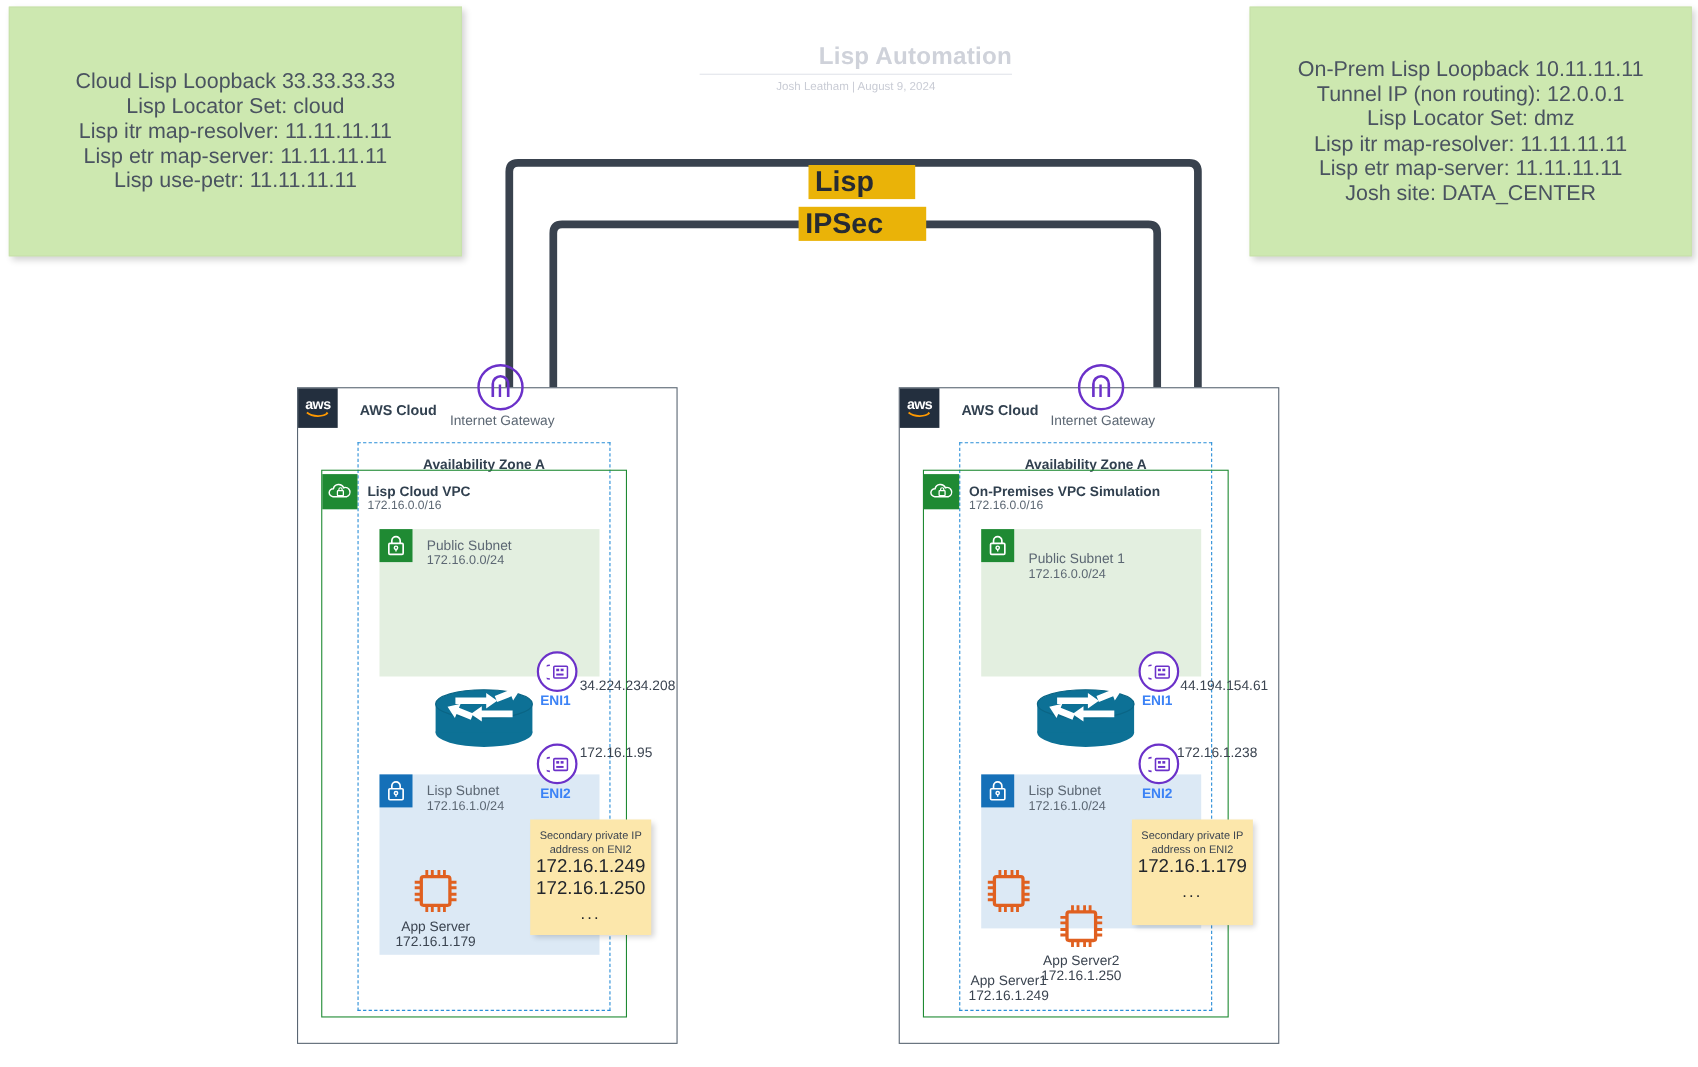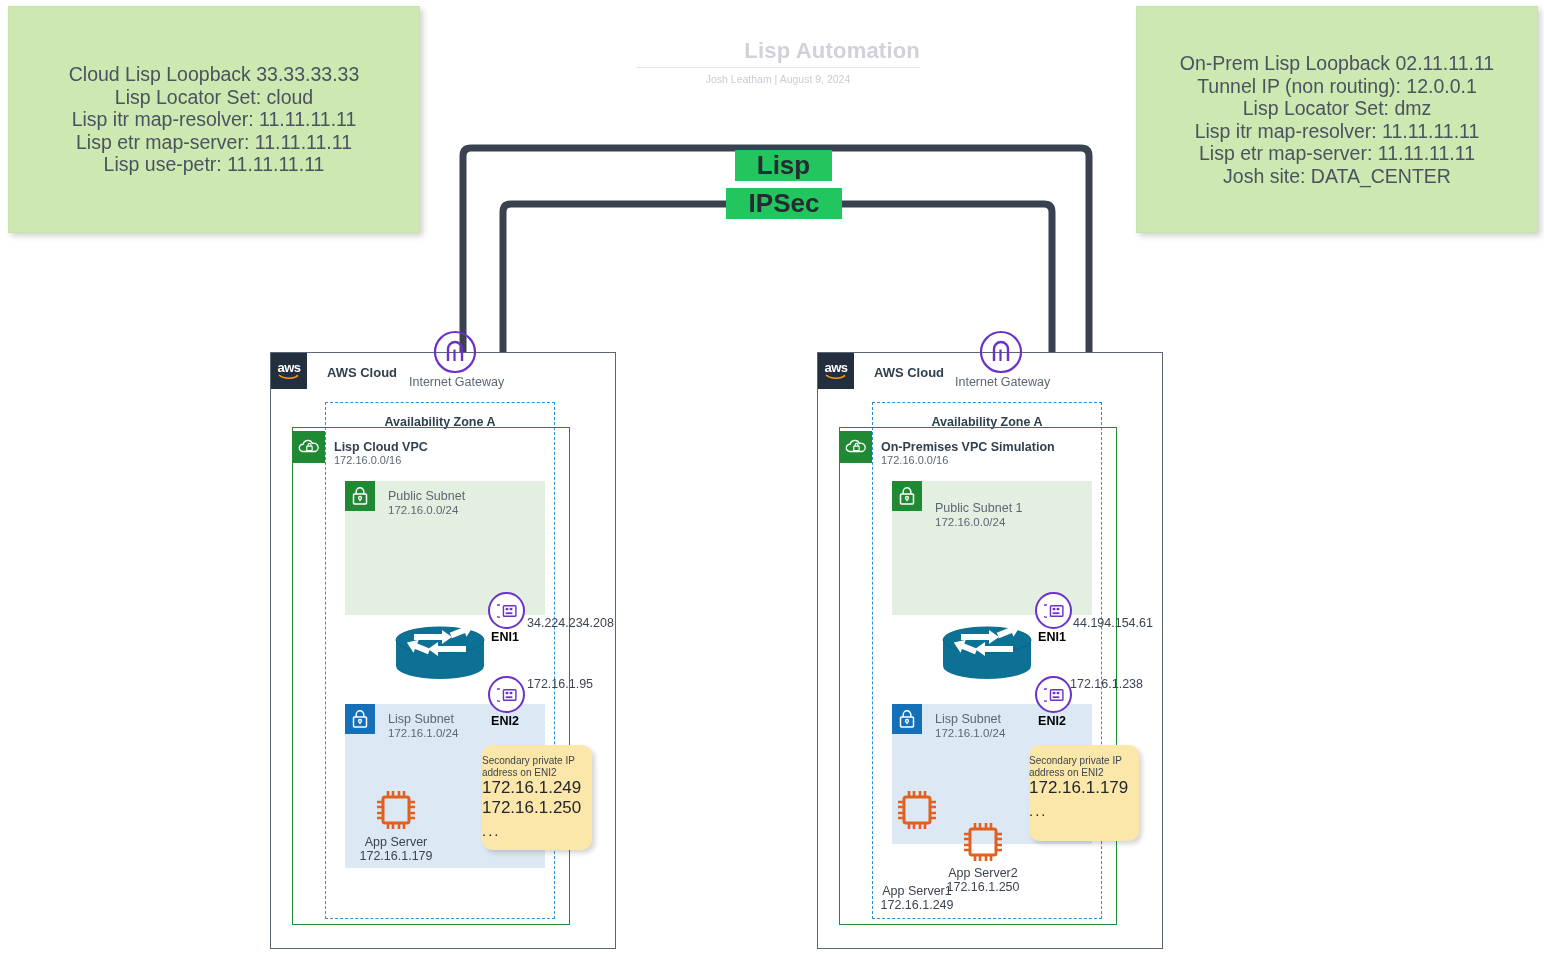--- a/index.html
+++ b/index.html
@@ -40,23 +40,22 @@
   }
   .doc-sub{
     text-align:center;
     color:#c9ccd5;
     font-size:10.5px;
   }
   .conn-label{
     font-size:26px;
     font-weight:bold;
     color:#262b33;
-    background:#22c55e;
+    background:#eab308;
     padding:0 6px;
-    text-align:center;
     white-space:nowrap;
   }
 
   
   .aws-cloud{
     border:1.5px solid #5a6673;
     background:#ffffff;
     box-sizing:border-box;
   }
   .aws-badge{
@@ -106,39 +105,38 @@
   .subnet-title{font-size:12.5px;color:#5c6773;line-height:14px;}
   .subnet-cidr{font-size:11.5px;color:#5c6773;line-height:14px;}
 
   
   .eni-icon{
     width:33px;height:33px;border-radius:50%;
     border:2.2px solid #6b31c9;background:#ffffff;
     display:flex;align-items:center;justify-content:center;
   }
   .eni-label{
-    font-size:12.5px;font-weight:bold;color:#000000;text-align:center;
+    font-size:12.5px;font-weight:bold;color:#3b82f6;text-align:center;
     white-space:nowrap;
   }
   .ip-label{font-size:12.5px;color:#3b4450;white-space:nowrap;}
 
   
   .router{width:95px;height:60px;}
 
   
   .srv-label{font-size:12.5px;color:#3b4450;text-align:center;line-height:14px;white-space:nowrap;}
 
   
   .note-yellow{
     background:#fce7ab;
     box-shadow:3px 3px 5px rgba(0,0,0,0.17);
-    text-align:left;
+    text-align:center;
     padding-top:10px;
     box-sizing:border-box;
-    border-radius:10px;
   }
   .ny-head{font-size:10px;color:#3b4450;line-height:11.5px;}
   .ny-ip{font-size:17px;color:#22262c;line-height:20px;}
   .ny-dots{font-size:15px;color:#22262c;letter-spacing:2px;margin-top:4px;}
 </style>
 </head>
 <body>
 
 <div class="abs" style="left:636px;top:38px;width:284px;">
   <div class="doc-title">Lisp Automation</div>
@@ -151,21 +149,21 @@
     <div>Cloud Lisp Loopback 33.33.33.33</div>
     <div>Lisp Locator Set: cloud</div>
     <div>Lisp itr map-resolver: 11.11.11.11</div>
     <div>Lisp etr map-server: 11.11.11.11</div>
     <div>Lisp use-petr: 11.11.11.11</div>
   </div>
 </div>
 
 <div class="abs note-green" style="left:1136px;top:6px;width:400px;height:225px;">
   <div class="lines">
-    <div>On-Prem Lisp Loopback 02.11.11.11</div>
+    <div>On-Prem Lisp Loopback 10.11.11.11</div>
     <div>Tunnel IP (non routing): 12.0.0.1</div>
     <div>Lisp Locator Set: dmz</div>
     <div>Lisp itr map-resolver: 11.11.11.11</div>
     <div>Lisp etr map-server: 11.11.11.11</div>
     <div>Josh site: DATA_CENTER</div>
   </div>
 </div>
 
 <svg class="abs" width="1544" height="970" style="left:0;top:0;pointer-events:none;">
   <defs>

